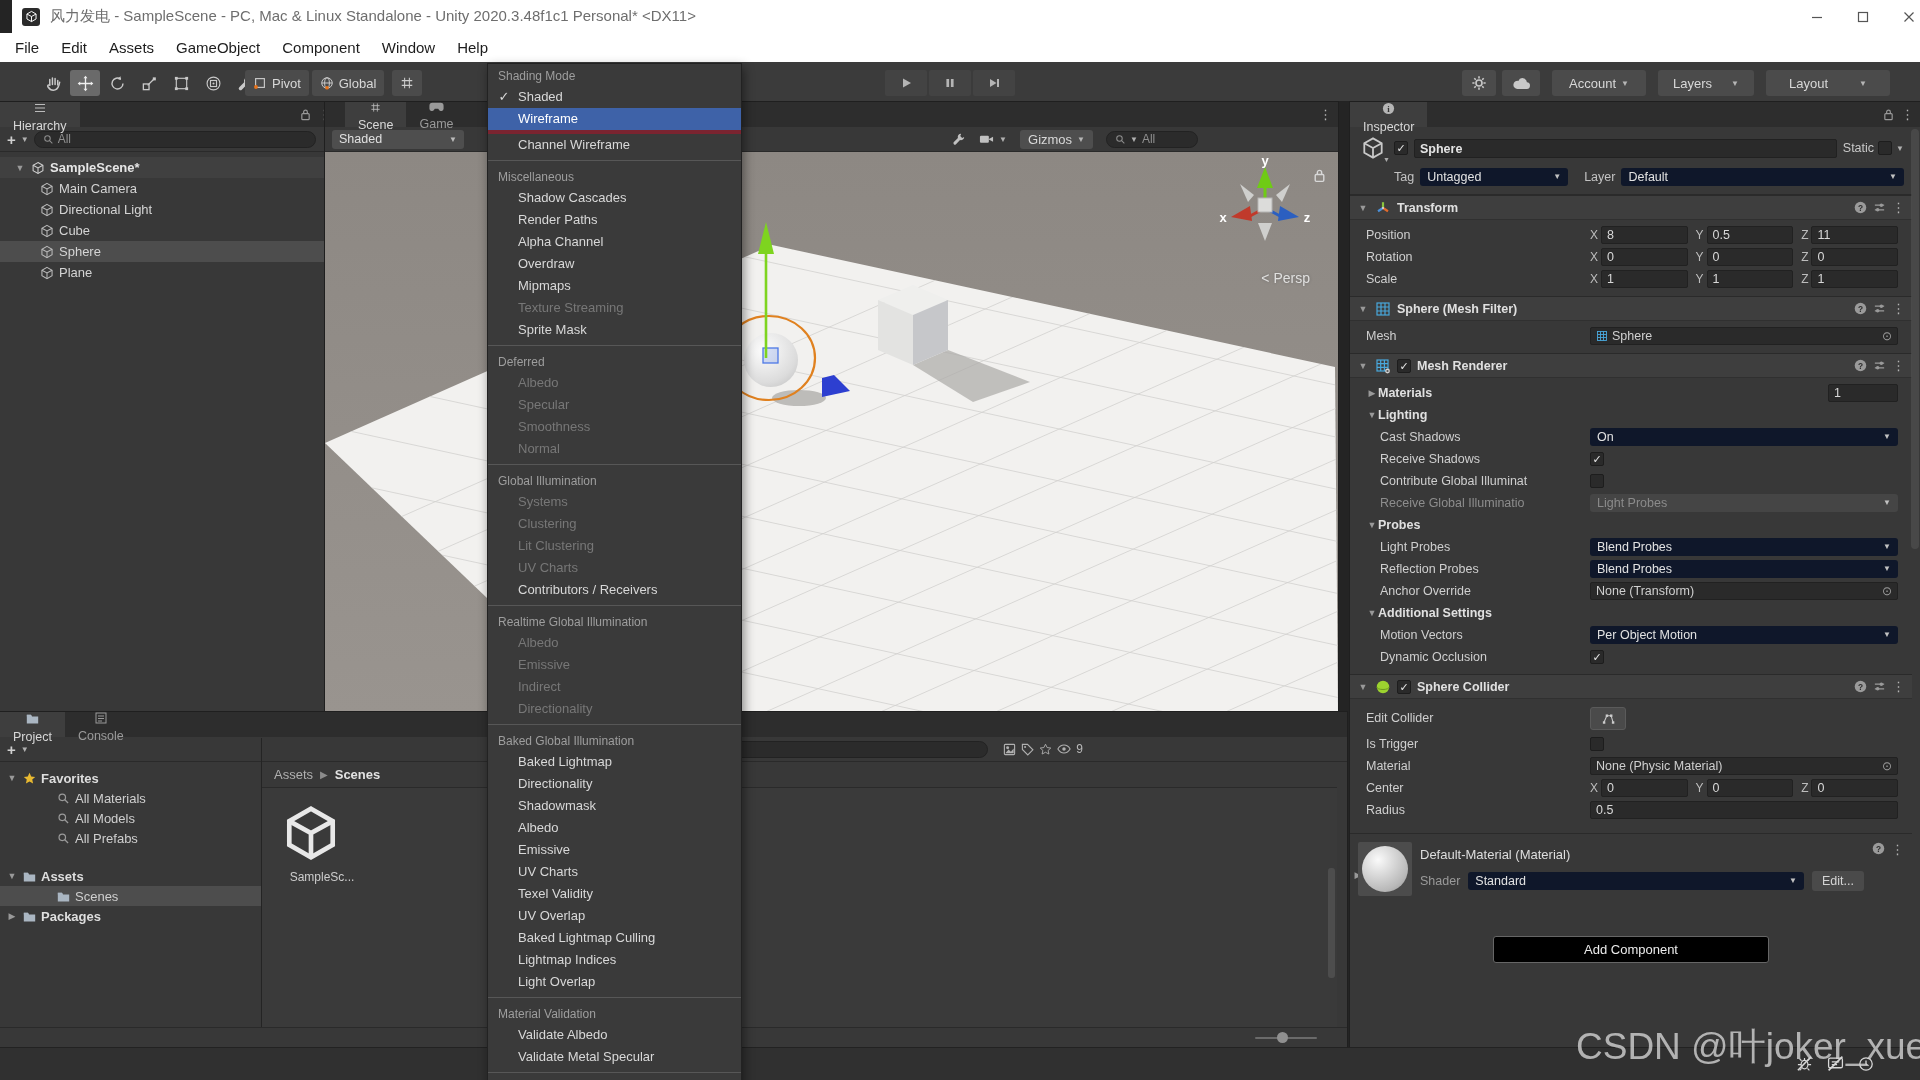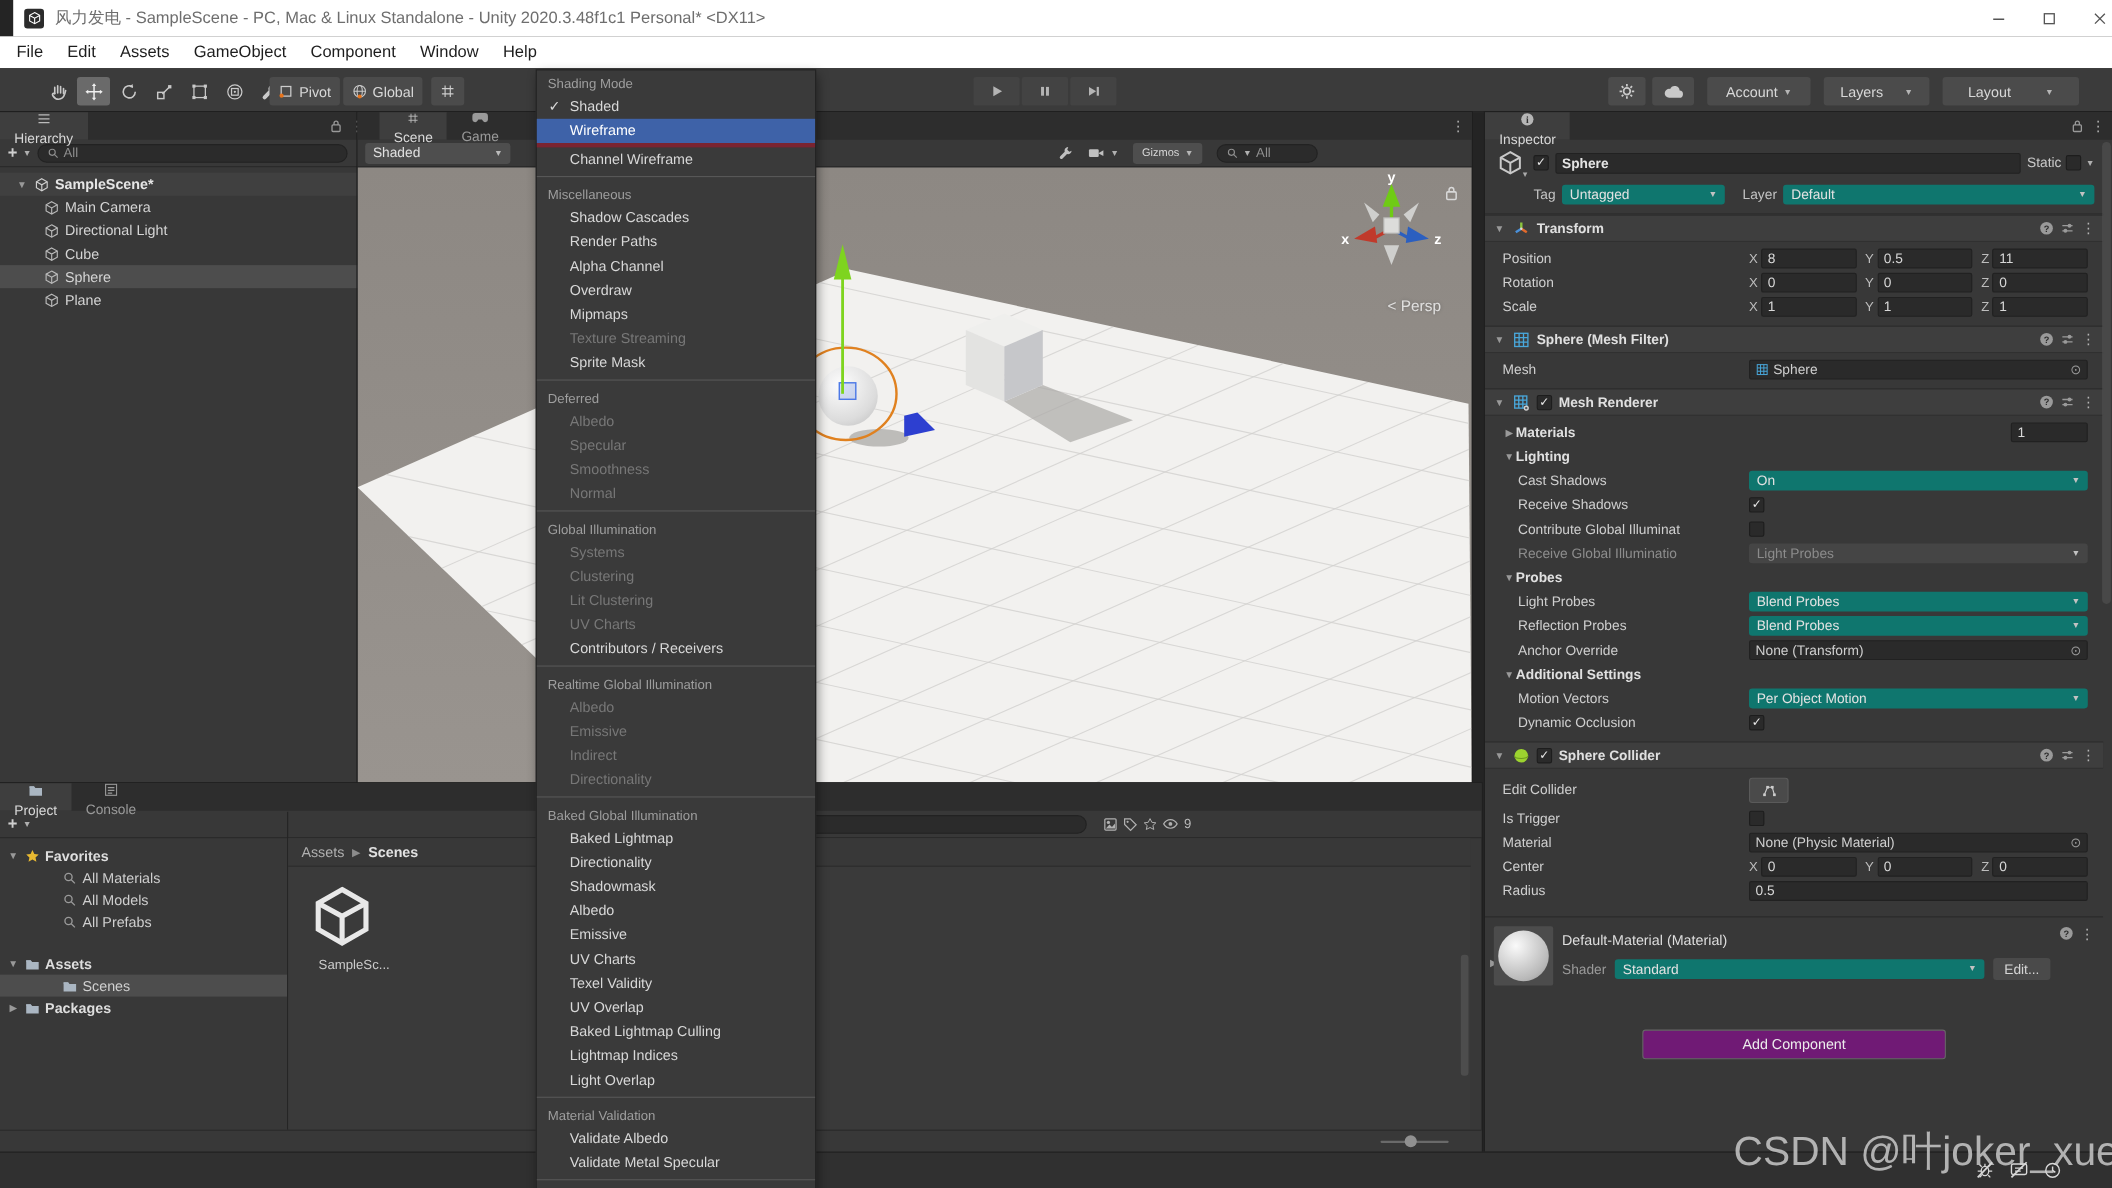--- a/index.html
+++ b/index.html
@@ -98,21 +98,21 @@
   .go-row1 { display:flex; align-items:center; gap:6px; height:28px; }
   .go-icon { position:relative; width:30px; height:26px; display:flex; align-items:center; justify-content:center; }
   .go-icon .mini { position:absolute; right:-2px; bottom:-2px; font-size:7px; color:#aaa; }
   .name-field { flex:1; background:#2a2a2a; border:1px solid #212121; border-radius:2px; height:19px;
     line-height:18px; padding:0 5px; font-weight:bold; font-size:12.5px; color:#e4e4e4; }
   .static-grp { display:flex; align-items:center; gap:4px; color:#c9c9c9; font-size:12.5px; }
   .go-row2 { display:flex; align-items:center; gap:6px; height:22px; margin-top:4px; padding-left:36px; }
   .golbl { color:#c3c3c3; font-size:12.5px; }
   .checkbox { width:14px; height:14px; background:#2a2a2a; border:1px solid #1d1d1d; border-radius:2px;
     color:#e8e8e8; font-size:11px; line-height:12px; text-align:center; flex:none; }
-  .dropdown { background:#0f766e; border-radius:3px; height:18px; line-height:18px; padding:0 7px;
+  .dropdown { background:#0f172a; border-radius:3px; height:18px; line-height:18px; padding:0 7px;
     font-size:12.5px; color:#e2e2e2; display:flex; align-items:center; min-width:0; }
   .dropdown .darr { margin-left:auto; font-size:8px; color:#c2c2c2; padding-left:6px; }
   .dropdown.disabled { background:#454545; color:#8b8b8b; }
   .objfield { background:#2a2a2a; border:1px solid #212121; border-radius:2px; height:18px; line-height:17px;
     padding:0 5px; font-size:12.5px; color:#cfcfcf; display:flex; align-items:center; gap:4px; flex:1; }
   .picker { margin-left:auto; color:#9a9a9a; font-size:12px; }
   .vfield { background:#2a2a2a; border:1px solid #212121; border-radius:2px; height:18px; line-height:17px;
     padding:0 5px; font-size:12.5px; color:#d8d8d8; flex:1; min-width:0; }
   .axis { color:#bdbdbd; margin:0 3px 0 8px; font-size:12px; flex:none; }
   .axis.first { margin-left:0; }
@@ -135,21 +135,21 @@
   .mat-thumb { width:54px; height:54px; background:#4c4c4c; border-radius:2px; position:relative; flex:none; }
   .mat-ball { position:absolute; left:4px; top:4px; width:46px; height:46px; border-radius:50%;
     background:radial-gradient(circle at 35% 30%, #fafafa, #b9b9b9 70%, #8f8f8f); }
   .mat-info { flex:1; }
   .mat-title { font-size:13px; color:#dedede; }
   .mat-row { display:flex; align-items:center; gap:8px; margin-top:9px; }
   .mat-fold { position:absolute; left:2px; top:36px; }
   .editbtn { width:52px; height:20px; background:#4a4a4a; border-radius:3px; text-align:center;
     line-height:20px; font-size:12.5px; color:#d5d5d5; flex:none; }
   .addcomp-wrap { margin-top:30px; display:flex; justify-content:center; }
-  .addcomp { width:276px; height:27px; background:#701a75; border:1px solid #666; border-radius:3px;
+  .addcomp { width:276px; height:27px; background:#000000; border:1px solid #666; border-radius:3px;
     text-align:center; line-height:26px; font-size:13px; color:#ececec; }
   .insp-scroll { position:absolute; right:1px; top:27px; width:8px; height:420px; background:#525252; border-radius:4px; opacity:.65; }
 
   
   .statusbar { position:absolute; left:0; top:1047px; width:1920px; height:33px; background:#303030;
     border-top:1px solid #222; }
   .status-icons { position:absolute; right:46px; top:7px; display:flex; gap:14px; align-items:center; }
 
   .watermark { position:absolute; left:1576px; top:1022px; z-index:300; font-size:37px;
     color:rgba(210,210,210,.8); white-space:nowrap; letter-spacing:0; }
@@ -488,21 +488,21 @@
         </svg>
       </span>
     <span style="margin-left:8px">
         <svg width="15" height="12" viewBox="0 0 16 12">
           <rect x="1" y="2.5" width="9.5" height="7.5" rx="1.2" fill="#c0c0c0"></rect>
           <path d="M10.5 6 15 3.5v5.5L10.5 6.5Z" fill="#c0c0c0"></path>
         </svg>
       </span>
     <span class="mini-arr">▼</span>
     <div class="tbtn" style="position:static;height:19px;background:#4e4e4e;margin-left:8px">
-      <span style="font-size:10px">Gizmos</span>
+      <span style="font-size:13px">Gizmos</span>
       <span class="arr">▼</span>
     </div>
     <div class="search" style="width:92px;margin-left:8px">
       <span>
           <svg width="11" height="11" viewBox="0 0 16 16">
             <circle cx="6.5" cy="6.5" r="4" fill="none" stroke="#8f8f8f" stroke-width="1.5"></circle>
             <path d="M9.6 9.6 13.6 13.6" stroke="#8f8f8f" stroke-width="1.5"></path>
           </svg>
         </span>
       <span class="mini-arr">▼</span>

